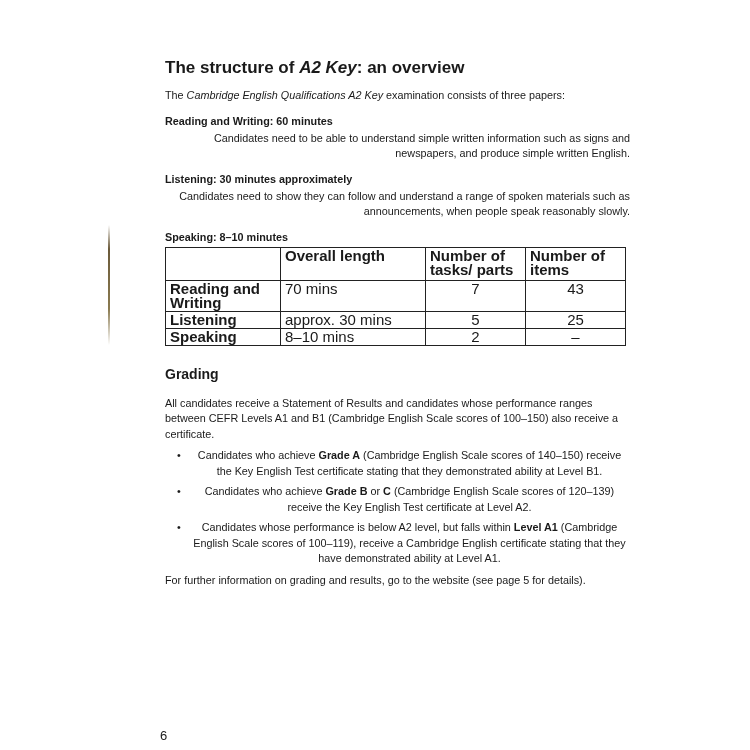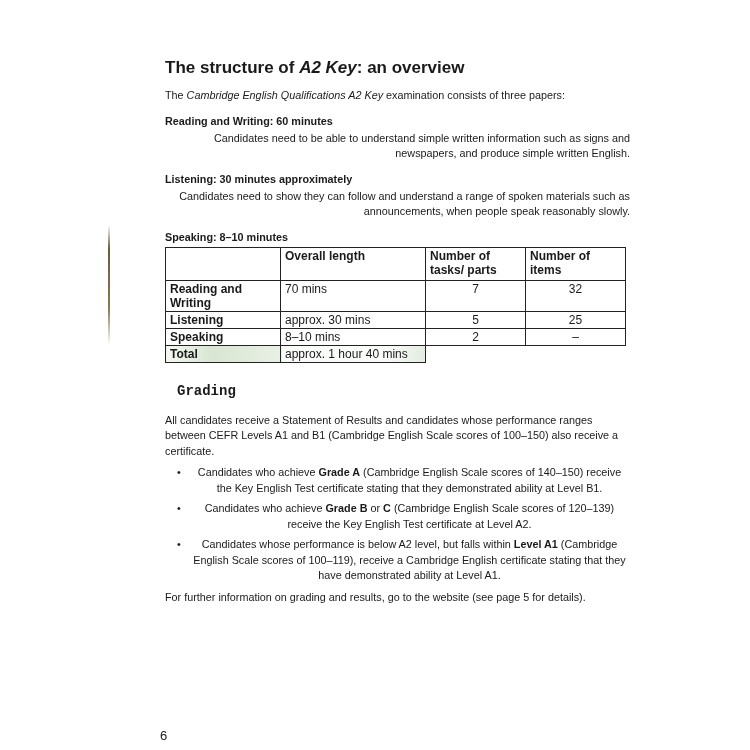--- a/index.html
+++ b/index.html
@@ -12,34 +12,34 @@
     background: linear-gradient(#fff, #6b5a3a 20%, #8a7a50 70%, #fff);
   }
   .page { position: absolute; left: 165px; top: 58px; width: 465px; }
   h1 { font-size: 17px; font-weight: bold; margin: 0 0 10px 0; }
   h1 i { font-style: italic; }
   p { font-size: 10.8px; line-height: 15.5px; margin: 0; }
   .intro { margin-bottom: 10px; }
   .sec-title { font-size: 10.8px; font-weight: bold; margin: 0 0 2px 0; line-height: 15px; }
   .sec-body { margin-bottom: 10px; text-align: right; }
   table.overview {
-    border-collapse: collapse; font-size: 12px; 
+    border-collapse: collapse; font-size: 15px; 
   }
   table.overview td { border: 1.2px solid #222; padding: 1px 4px; line-height: 14px; vertical-align: top; }
   .c1 { width: 106px; font-weight: bold; }
   .c2 { width: 136px; }
   .c3 { width: 91px; }
   .c4 { width: 91px; }
   .center { text-align: center; }
   .hdr td { font-weight: bold; height: 30px; }
   .hdr td.c1 { font-weight: normal; }
   tr.total td.c1 { background: linear-gradient(90deg, #f5f8f3 0%, #d8e6d2 40%, #e9f0e5 100%); }
   tr.total td.c2 { background: linear-gradient(90deg, #fafcfa 70%, #e3ece0 100%); }
   td.blank { border: none !important; }
-  h2 { font-size: 14px; font-weight: bold; margin: 20px 0 14px 12px; font-family: Liberation Mono, monospace; }
+  h2 { font-size: 14px; font-weight: bold; margin: 20px 0 14px 0; }
   ul { margin: 6px 0 6px 0; padding-left: 12px; list-style: none; }
   ul li { font-size: 10.8px; line-height: 15.5px; position: relative; padding-left: 12px; margin-bottom: 5px; text-align: center; }
   ul li::before { content: "\2022"; position: absolute; left: 0; top: 0; }
   .pagenum { position: absolute; left: 160px; top: 728px; font-size: 13px; }
 </style>
 </head>
 <body>
 
 <div class="margin-mark"></div>
 
@@ -65,39 +65,33 @@
         <tr class="hdr">
       <td class="c1"></td>
       <td class="c2">Overall length</td>
       <td class="c3">Number of tasks/ parts</td>
       <td class="c4">Number of items</td>
     </tr>
     <tr>
       <td class="c1">Reading and Writing</td>
       <td class="c2">70 mins</td>
       <td class="c3 center">7</td>
-      <td class="c4 center">32</td>
+      <td class="c4 center">43</td>
     </tr>
     <tr>
       <td class="c1">Listening</td>
       <td class="c2">approx. 30 mins</td>
       <td class="c3 center">5</td>
       <td class="c4 center">25</td>
     </tr>
     <tr>
       <td class="c1">Speaking</td>
       <td class="c2">8–10 mins</td>
       <td class="c3 center">2</td>
       <td class="c4 center">–</td>
-    </tr>
-    <tr class="total">
-      <td class="c1">Total</td>
-      <td class="c2">approx. 1 hour 40 mins</td>
-      <td class="blank"></td>
-      <td class="blank"></td>
     </tr>
   </tbody>
     </table>
 
   <h2>Grading</h2>
   <p>All candidates receive a Statement of Results and candidates whose performance ranges between CEFR Levels A1 and B1 (Cambridge English Scale scores of 100–150) also receive a certificate.</p>
 
   <ul>
     <li><span>Candidates who achieve </span><b>Grade A</b><span> (Cambridge English Scale scores of 140–150) receive the Key English Test certificate stating that they demonstrated ability at Level B1.</span></li>
     <li><span>Candidates who achieve </span><b>Grade B</b><span> or </span><b>C</b><span> (Cambridge English Scale scores of 120–139) receive the Key English Test certificate at Level A2.</span></li>

